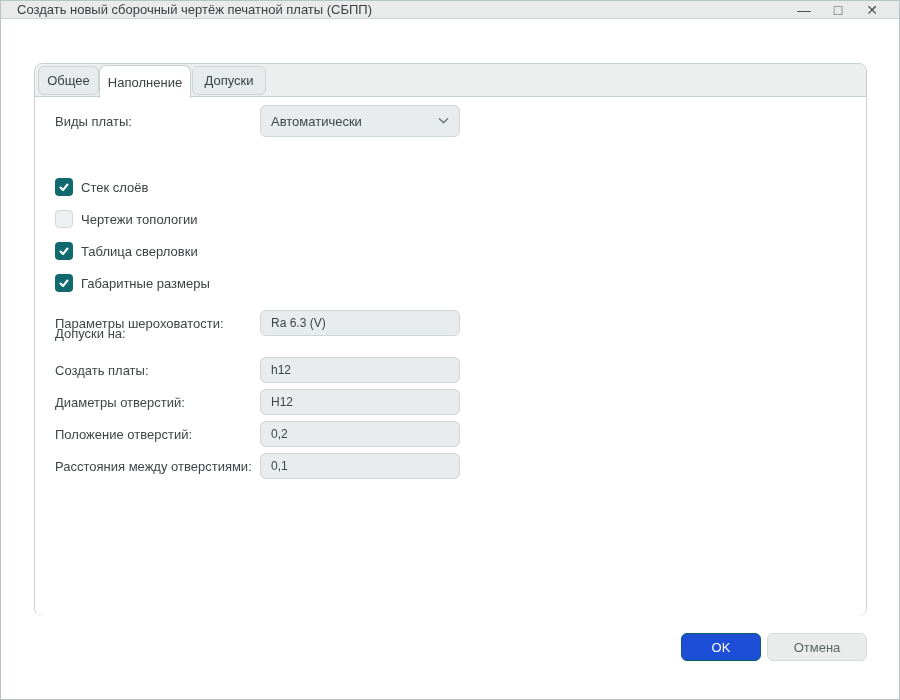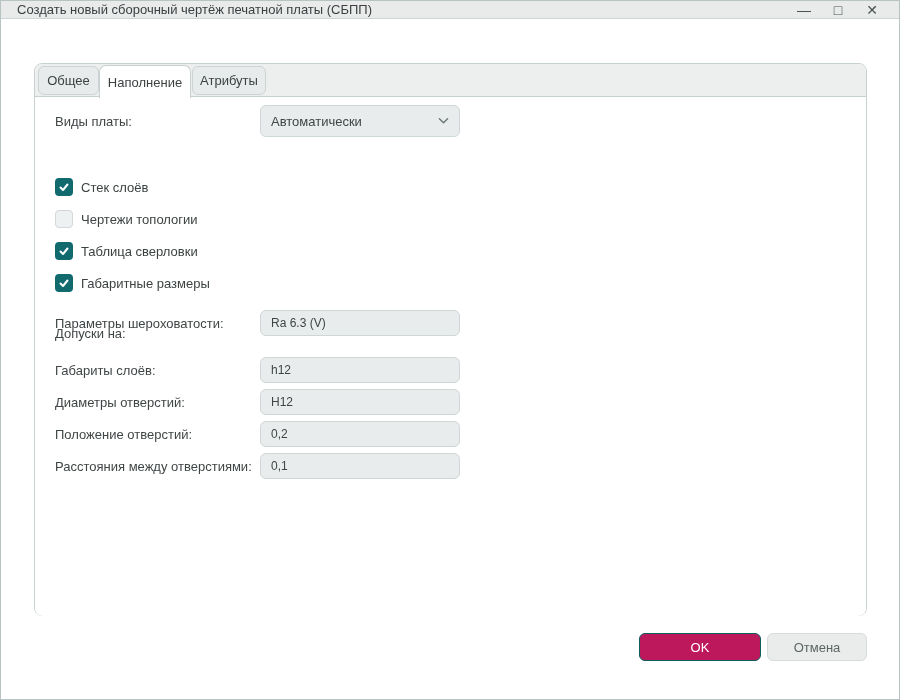--- a/index.html
+++ b/index.html
@@ -43,42 +43,42 @@
            padding:0 10px; font-family:inherit; font-size:12px; color:#3f4545; outline:none; }
 
   .check-row { position:absolute; left:20px; display:flex; align-items:center; gap:8px; height:18px; }
   .checkbox { width:18px; height:18px; border-radius:4px; display:flex; align-items:center; justify-content:center; }
   .checkbox.checked { background:#116a6d; }
   .checkbox.unchecked { background:#eef1f1; border:1px solid #d3d8d8; }
 
   
   .button-bar { position:absolute; top:632px; left:33px; width:833px; display:flex; justify-content:flex-end; gap:6px; }
   .btn { height:28px; border-radius:6px; font-family:inherit; font-size:13px; cursor:default; }
-  .btn.primary { width:122px; background:#be185d; border:1px solid #0b5f63; color:#ffffff; }
+  .btn.primary { width:80px; background:#1d4ed8; border:1px solid #0b5f63; color:#ffffff; }
   .btn.secondary { width:100px; background:#e9eceb; border:1px solid #d6dbdb; color:#5d6565; }
 </style>
 </head>
 <body>
 
 <div class="window">
 
   <div class="titlebar">
     <span class="title">Создать новый сборочный чертёж печатной платы (СБПП)</span>
     <div class="win-controls">
       <button class="winbtn"><span class="glyph">—</span></button>
       <button class="winbtn"><span class="glyph">□</span></button>
       <button class="winbtn"><span class="glyph">✕</span></button>
     </div>
   </div>
 
   <div class="tabwidget">
     <div class="tabstrip">
       <div class="tab inactive tab-1">Общее</div>
       <div class="tab active tab-2">Наполнение</div>
-      <div class="tab inactive tab-3">Атрибуты</div>
+      <div class="tab inactive tab-3">Допуски</div>
     </div>
 
     <div class="tabcontent">
 
       <div class="frow" style="top:11px;">
         <span class="flabel">Виды платы:</span>
         <div class="combobox">
           <span>Автоматически</span>
           <svg width="11" height="8" viewBox="0 0 12 8">
               <polyline points="1.5,1.5 6,6 10.5,1.5" stroke="#6d7878" stroke-width="1.6" fill="none" stroke-linecap="round" stroke-linejoin="round"></polyline>
@@ -120,21 +120,21 @@
       </div>
 
       <div class="frow" style="top:203px;margin-top:10px;">
         <span class="flabel">Параметры шероховатости:</span>
         <input class="field" value="Ra 6.3 (V)" style="">
       </div>
 
       <div class="static-label" style="top:229px;">Допуски на:</div>
 
       <div class="frow" style="top:260px;">
-        <span class="flabel">Габариты слоёв:</span>
+        <span class="flabel">Создать платы:</span>
         <input class="field" value="h12" style="">
       </div>
 
       <div class="frow" style="top:292px;">
         <span class="flabel">Диаметры отверстий:</span>
         <input class="field" value="H12" style="">
       </div>
 
       <div class="frow" style="top:324px;">
         <span class="flabel">Положение отверстий:</span>

